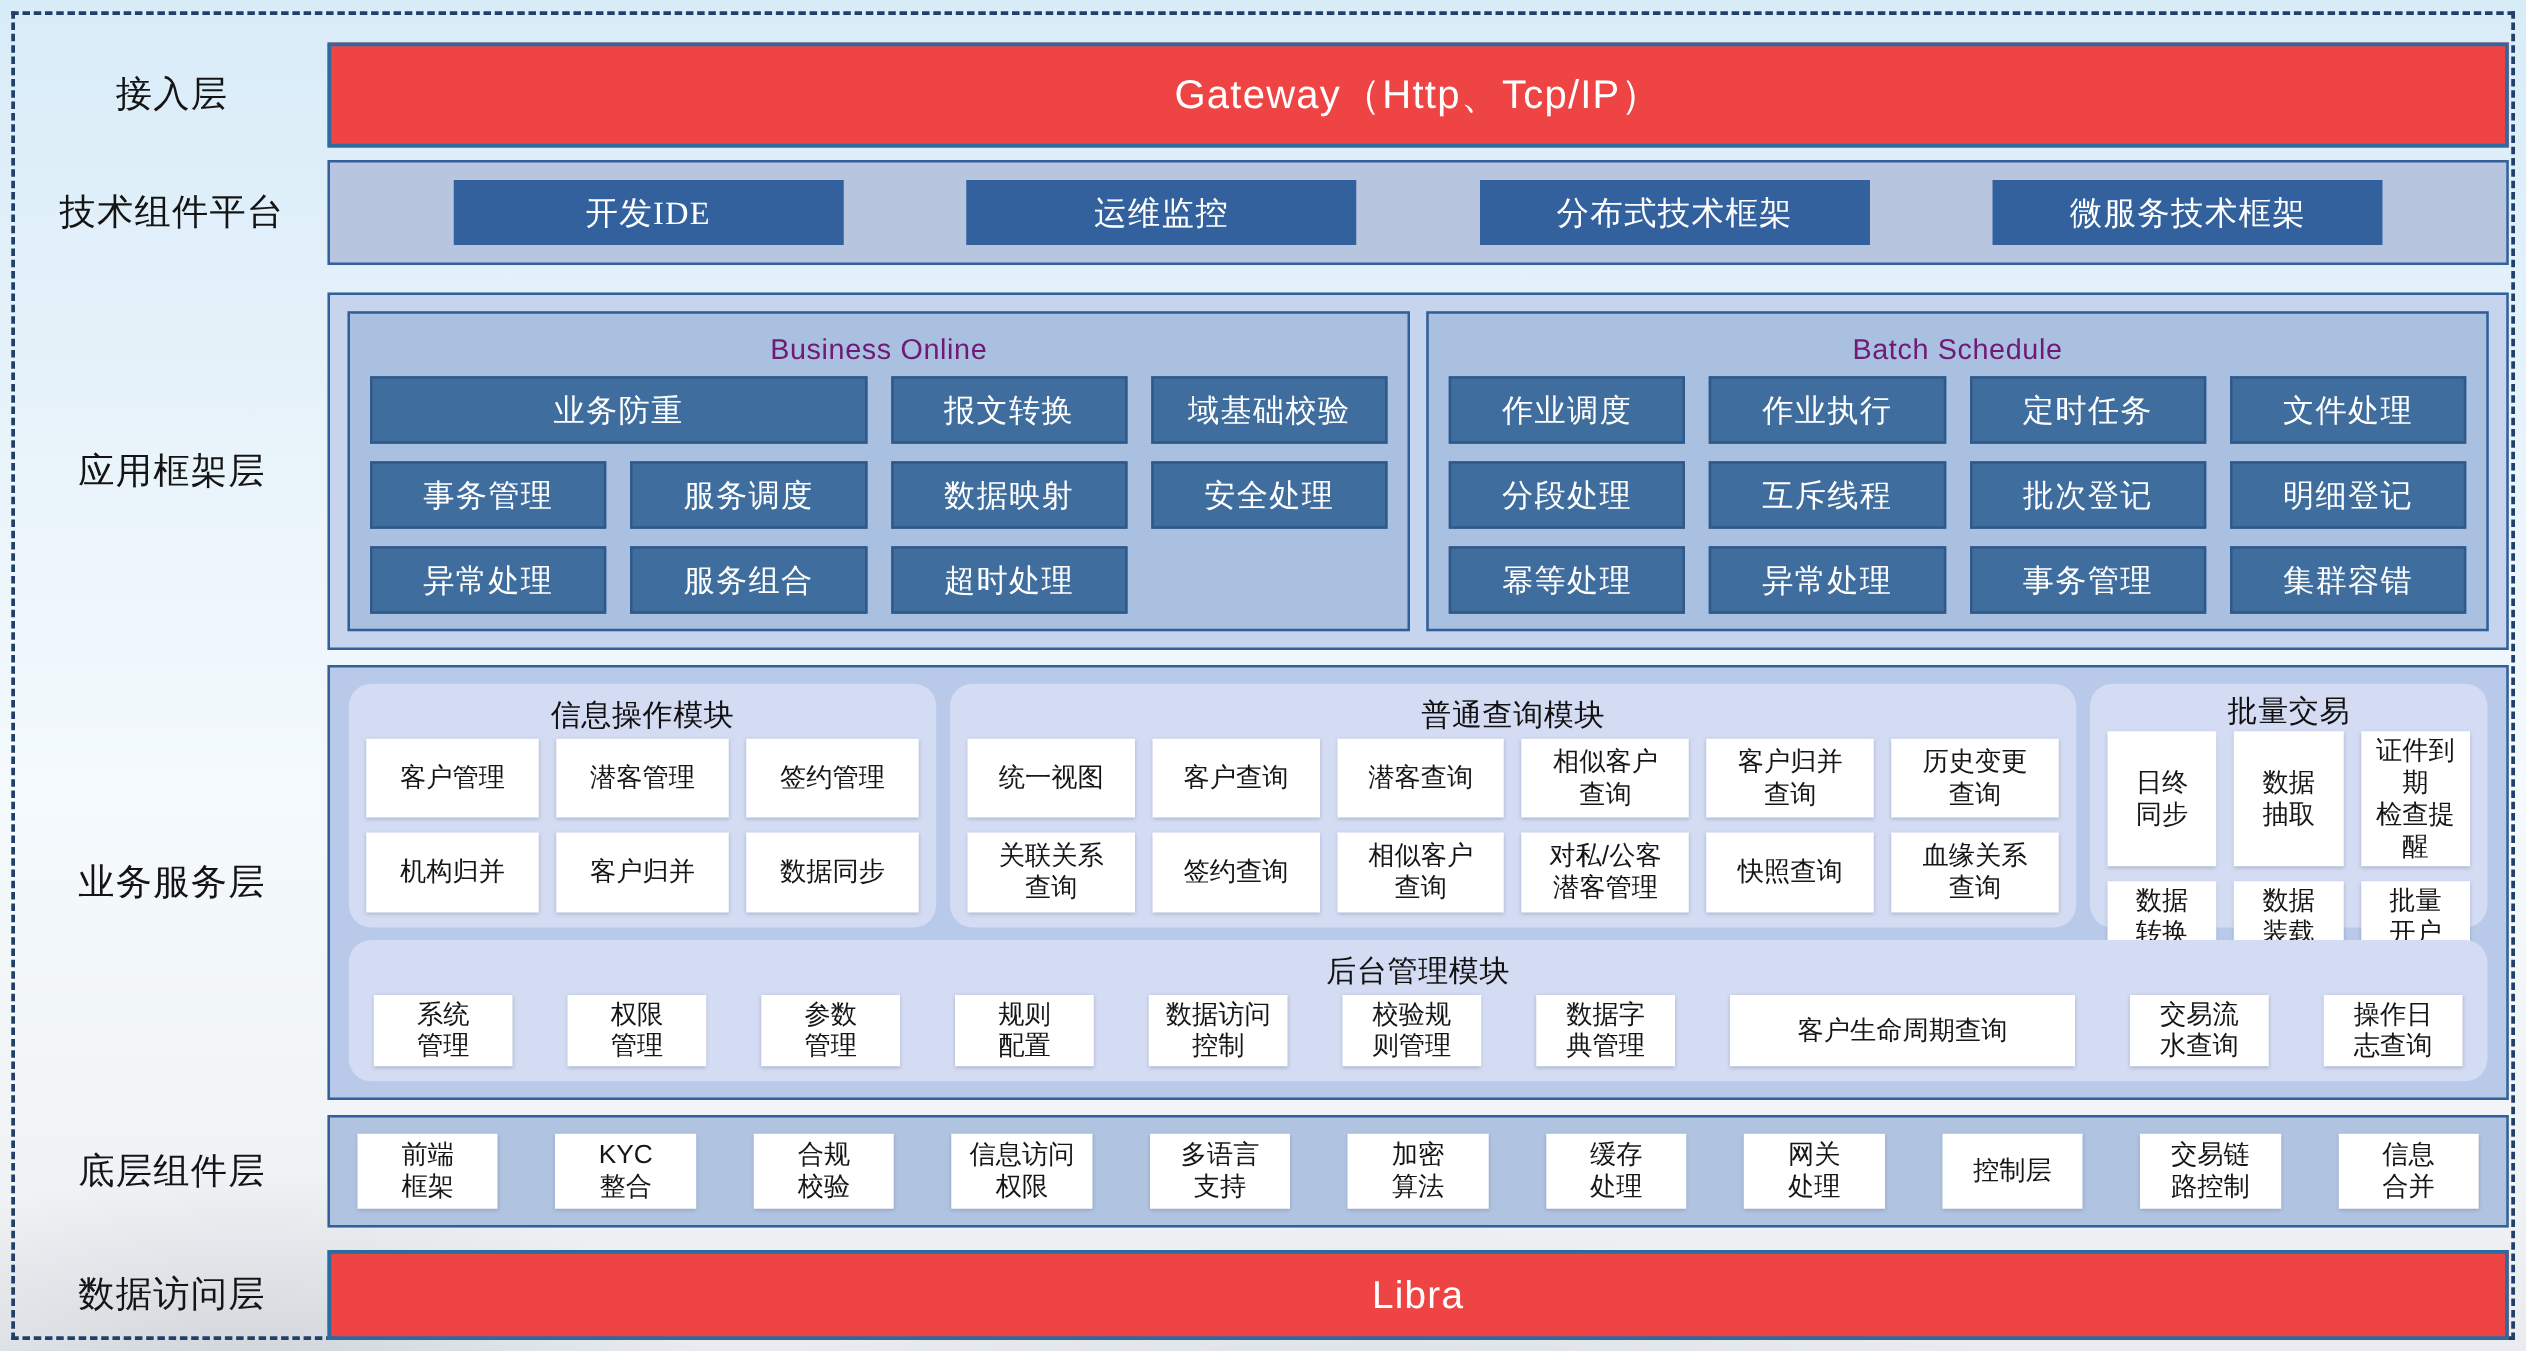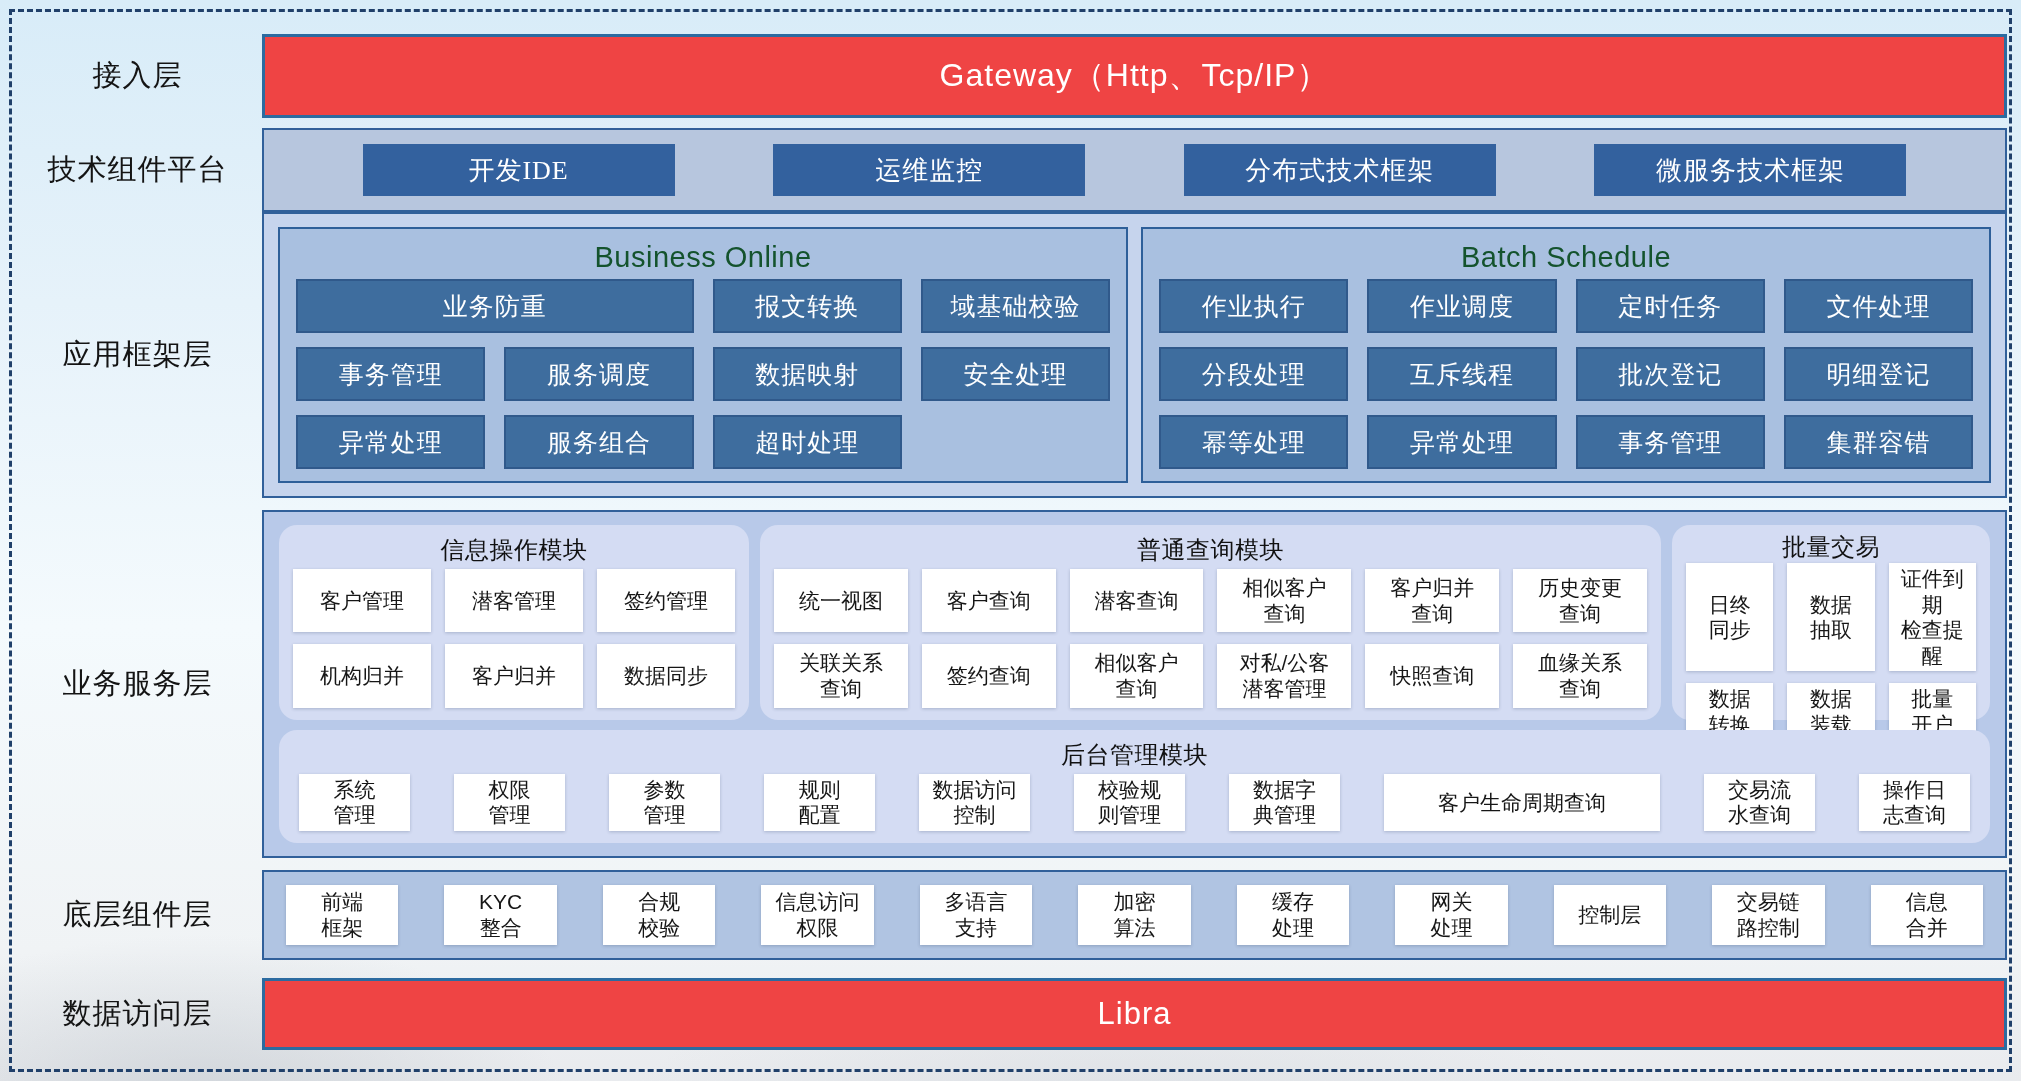--- a/index.html
+++ b/index.html
@@ -34,21 +34,21 @@
   .teal-bar {
     height:84px;
     background:#ef4444;
     border:3px solid #2c6ba0;
     display:flex; align-items:center; justify-content:center;
     color:#ffffff; font-size:32px; letter-spacing:1px;
   }
   .r-access { margin-bottom:10px; }
 
   
-  .r-tech { }
+  .r-tech { margin-bottom:22px; }
   .tech-panel {
     height:84px;
     background:#b7c6de;
     border:2px solid #31609a;
     display:flex; align-items:center; justify-content:space-evenly;font-family:Liberation Serif, serif;
   }
   .tech-btn {
     width:312px; height:52px;
     background:#33619e;
     display:flex; align-items:center; justify-content:center;
@@ -66,21 +66,21 @@
   }
   .inner-panel {
     background:#a9c0e0;
     border:2px solid #2e5f99;
     flex:1;
     display:flex; flex-direction:column;
     padding:6px 16px 12px;
   }
   .inner-title {
     height:44px; display:flex; align-items:center; justify-content:center;
-    color:#14532d; font-size:29px; letter-spacing:0.5px;
+    color:#701a75; font-size:23px; letter-spacing:0.5px;
   }
   .btn-grid {
     flex:1;
     display:grid;
     grid-template-columns:repeat(4,1fr);
     gap:14px 19px;
   }
   .fw-btn {
     background:#3e6d9e;
     border:2px solid #30598b;
@@ -187,22 +187,22 @@
               <div class="fw-btn">数据映射</div>
               <div class="fw-btn">安全处理</div>
               <div class="fw-btn">异常处理</div>
               <div class="fw-btn">服务组合</div>
               <div class="fw-btn">超时处理</div>
             </div>
         </div>
         <div class="inner-panel">
           <div class="inner-title">Batch Schedule</div>
           <div class="btn-grid">
+              <div class="fw-btn">作业调度</div>
               <div class="fw-btn">作业执行</div>
-              <div class="fw-btn">作业调度</div>
               <div class="fw-btn">定时任务</div>
               <div class="fw-btn">文件处理</div>
               <div class="fw-btn">分段处理</div>
               <div class="fw-btn">互斥线程</div>
               <div class="fw-btn">批次登记</div>
               <div class="fw-btn">明细登记</div>
               <div class="fw-btn">幂等处理</div>
               <div class="fw-btn">异常处理</div>
               <div class="fw-btn">事务管理</div>
               <div class="fw-btn">集群容错</div>

